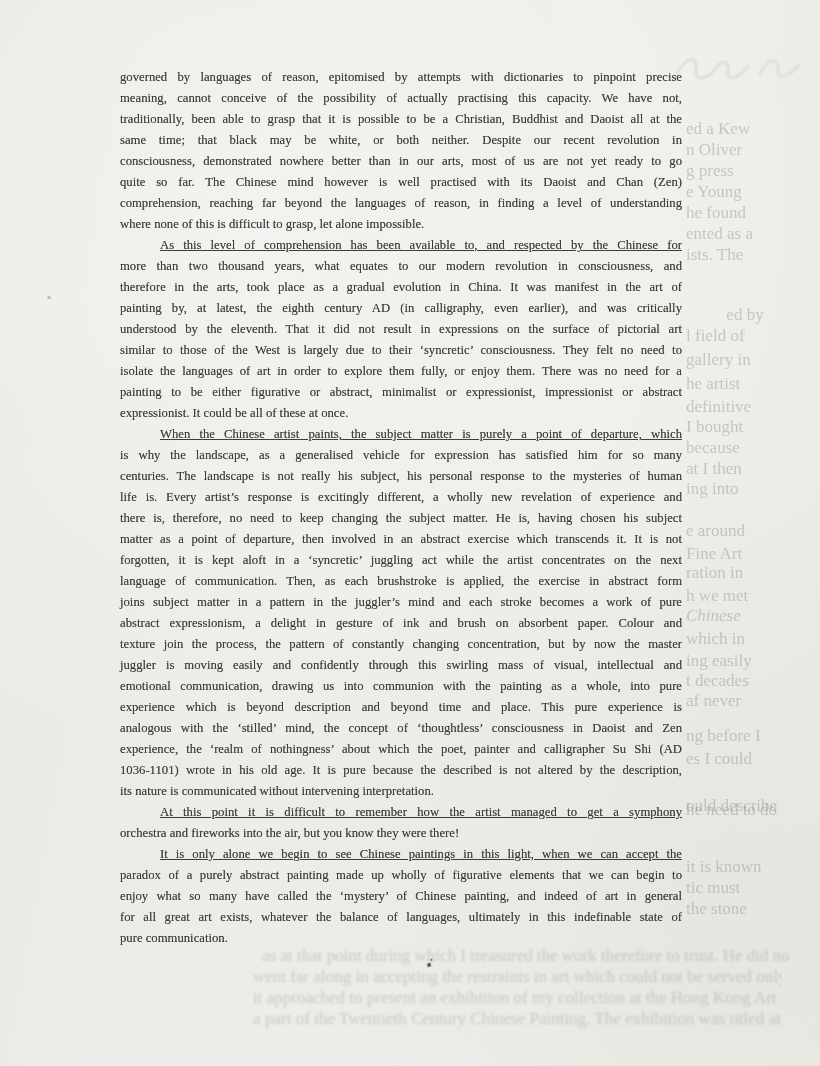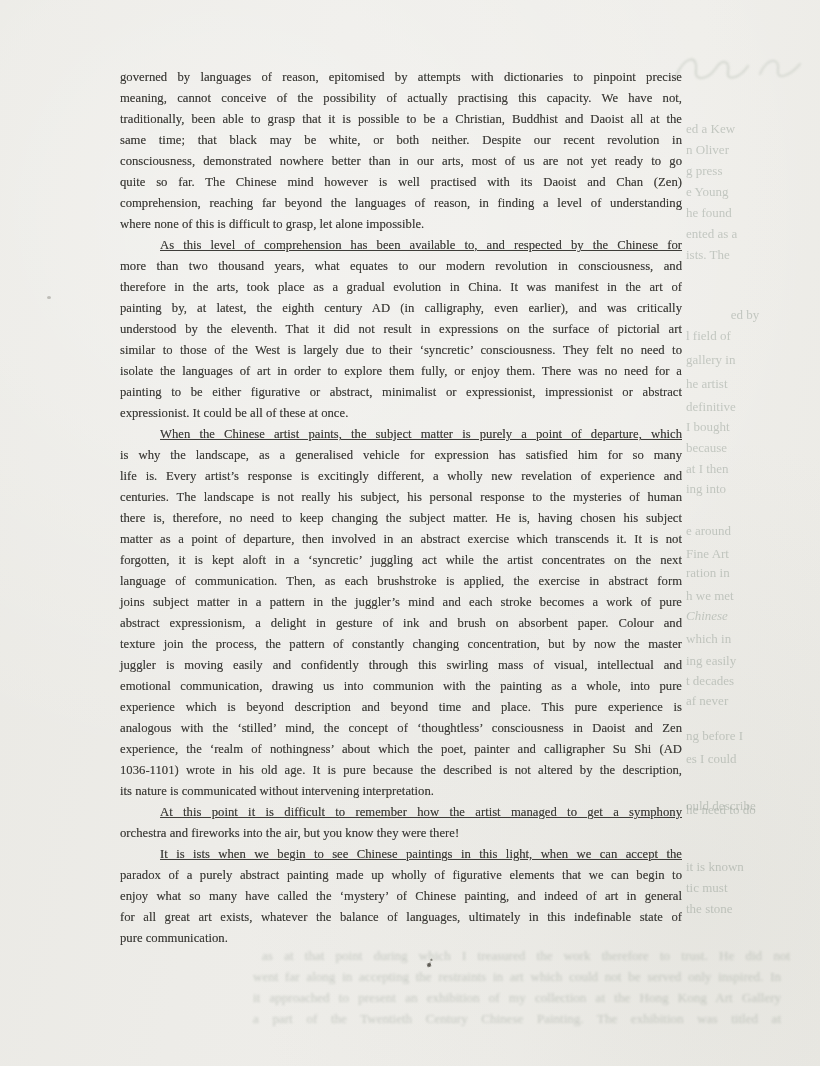--- a/index.html
+++ b/index.html
@@ -24,21 +24,21 @@
   .line{
     text-align:justify;
     text-align-last:justify;
     height:21px;overflow:visible;white-space:nowrap;
   }
   .line.last{text-align-last:left;white-space:normal;}
   .line.indent{text-indent:40px;text-decoration:underline;}
   
   .ghost{
     position:absolute;
-    font-size:13px;line-height:21px;
+    font-size:17px;line-height:21px;
     color:rgba(128,140,129,0.40);
     filter:blur(0.7px);
     pointer-events:none;
   }
   .ghost-right{left:686px;width:118px;text-align:left;}
   .ghost-bottom{
     width:528px;text-align:justify;text-align-last:justify;
     color:rgba(126,138,127,0.34);
     filter:blur(1px);
     white-space:nowrap;overflow:hidden;
@@ -90,43 +90,43 @@
         <div class="line">painting by, at latest, the eighth century AD (in calligraphy, even earlier), and was critically</div>
         <div class="line">understood by the eleventh. That it did not result in expressions on the surface of pictorial art</div>
         <div class="line">similar to those of the West is largely due to their ‘syncretic’ consciousness. They felt no need to</div>
         <div class="line">isolate the languages of art in order to explore them fully, or enjoy them. There was no need for a</div>
         <div class="line">painting to be either figurative or abstract, minimalist or expressionist, impressionist or abstract</div>
         <div class="line last">expressionist. It could be all of these at once.</div>
       </div>
       <div>
         <div class="line indent">When the Chinese artist paints, the subject matter is purely a point of departure, which</div>
         <div class="line">is why the landscape, as a generalised vehicle for expression has satisfied him for so many</div>
+        <div class="line">centuries. The landscape is not really his subject, his personal response to the mysteries of human</div>
         <div class="line">life is. Every artist’s response is excitingly different, a wholly new revelation of experience and</div>
-        <div class="line">centuries. The landscape is not really his subject, his personal response to the mysteries of human</div>
         <div class="line">there is, therefore, no need to keep changing the subject matter. He is, having chosen his subject</div>
         <div class="line">matter as a point of departure, then involved in an abstract exercise which transcends it. It is not</div>
         <div class="line">forgotten, it is kept aloft in a ‘syncretic’ juggling act while the artist concentrates on the next</div>
         <div class="line">language of communication. Then, as each brushstroke is applied, the exercise in abstract form</div>
         <div class="line">joins subject matter in a pattern in the juggler’s mind and each stroke becomes a work of pure</div>
         <div class="line">abstract expressionism, a delight in gesture of ink and brush on absorbent paper. Colour and</div>
         <div class="line">texture join the process, the pattern of constantly changing concentration, but by now the master</div>
         <div class="line">juggler is moving easily and confidently through this swirling mass of visual, intellectual and</div>
         <div class="line">emotional communication, drawing us into communion with the painting as a whole, into pure</div>
         <div class="line">experience which is beyond description and beyond time and place. This pure experience is</div>
         <div class="line">analogous with the ‘stilled’ mind, the concept of ‘thoughtless’ consciousness in Daoist and Zen</div>
         <div class="line">experience, the ‘realm of nothingness’ about which the poet, painter and calligrapher Su Shi (AD</div>
         <div class="line">1036-1101) wrote in his old age. It is pure because the described is not altered by the description,</div>
         <div class="line last">its nature is communicated without intervening interpretation.</div>
       </div>
       <div>
         <div class="line indent">At this point it is difficult to remember how the artist managed to get a symphony</div>
         <div class="line last">orchestra and fireworks into the air, but you know they were there!</div>
       </div>
       <div>
-        <div class="line indent">It is ists when we begin to see Chinese paintings in this light, when we can accept the</div>
+        <div class="line indent">It is only alone we begin to see Chinese paintings in this light, when we can accept the</div>
         <div class="line">paradox of a purely abstract painting made up wholly of figurative elements that we can begin to</div>
         <div class="line">enjoy what so many have called the ‘mystery’ of Chinese painting, and indeed of art in general</div>
         <div class="line">for all great art exists, whatever the balance of languages, ultimately in this indefinable state of</div>
         <div class="line last">pure communication.</div>
       </div>
     </div>
 
   <div id="ghost-right">
       <div class="ghost ghost-right" style="top: 118px;">ed a Kew</div>
       <div class="ghost ghost-right" style="top: 139px;">n Oliver</div>

